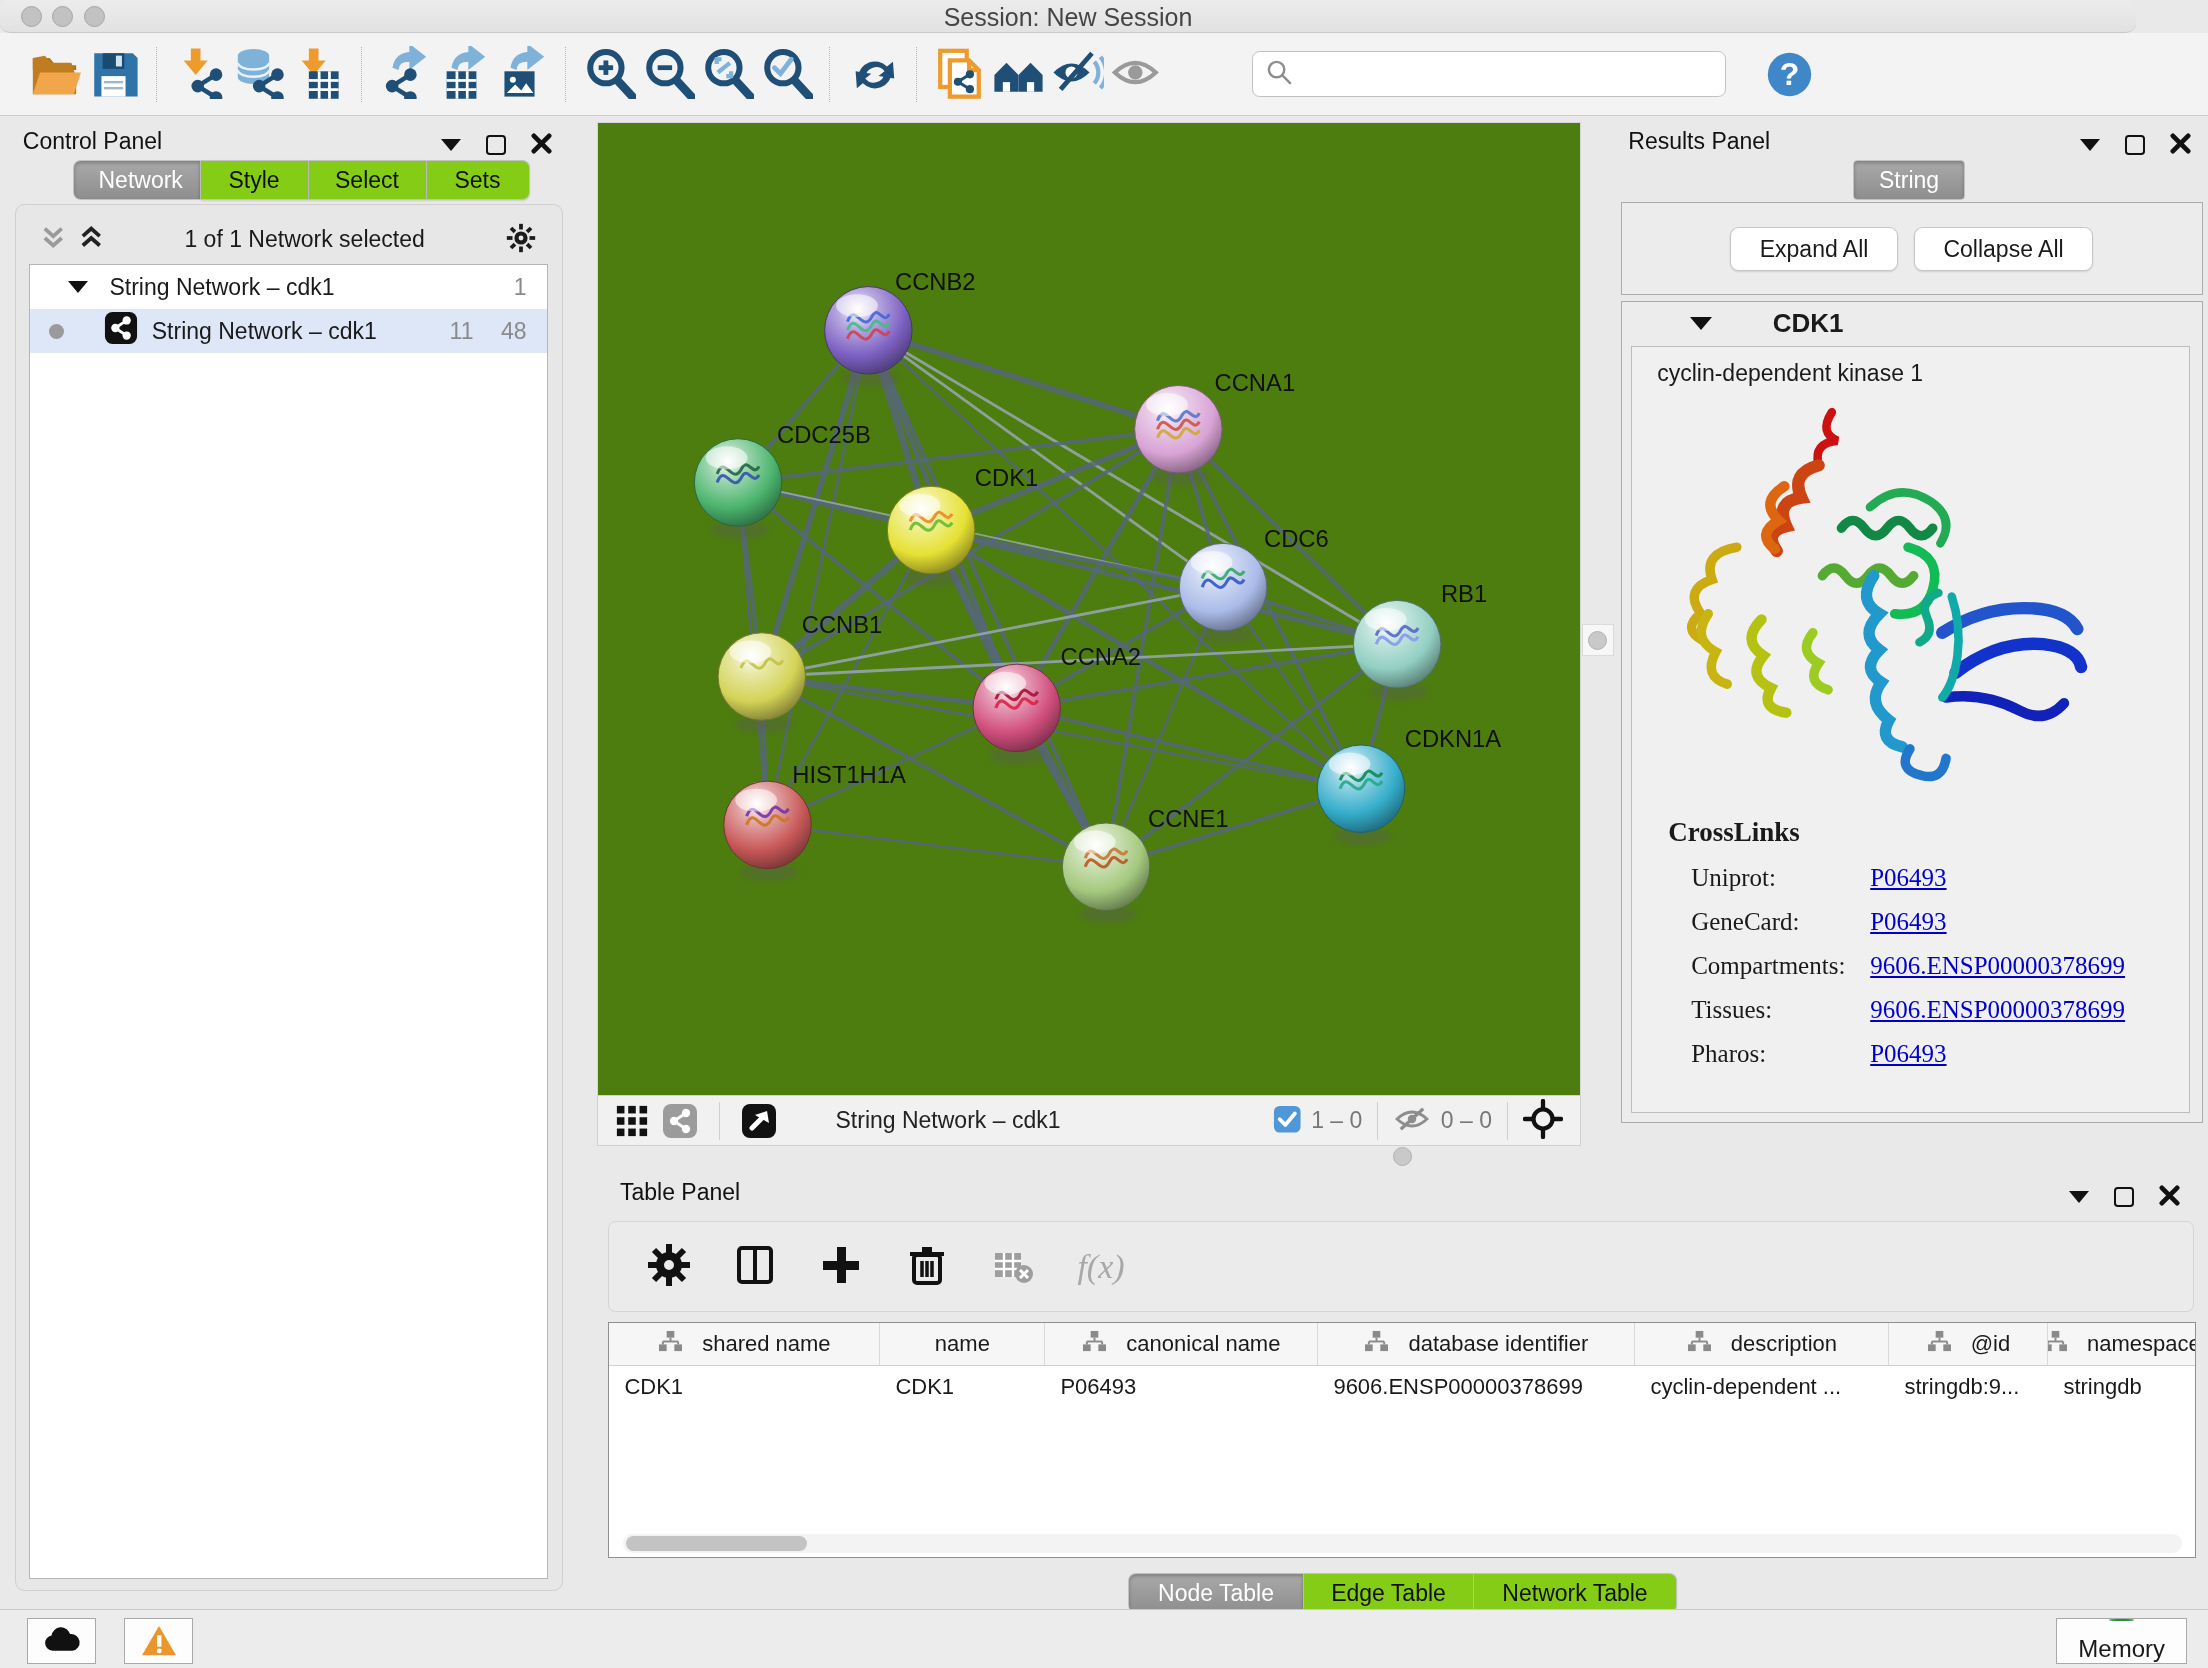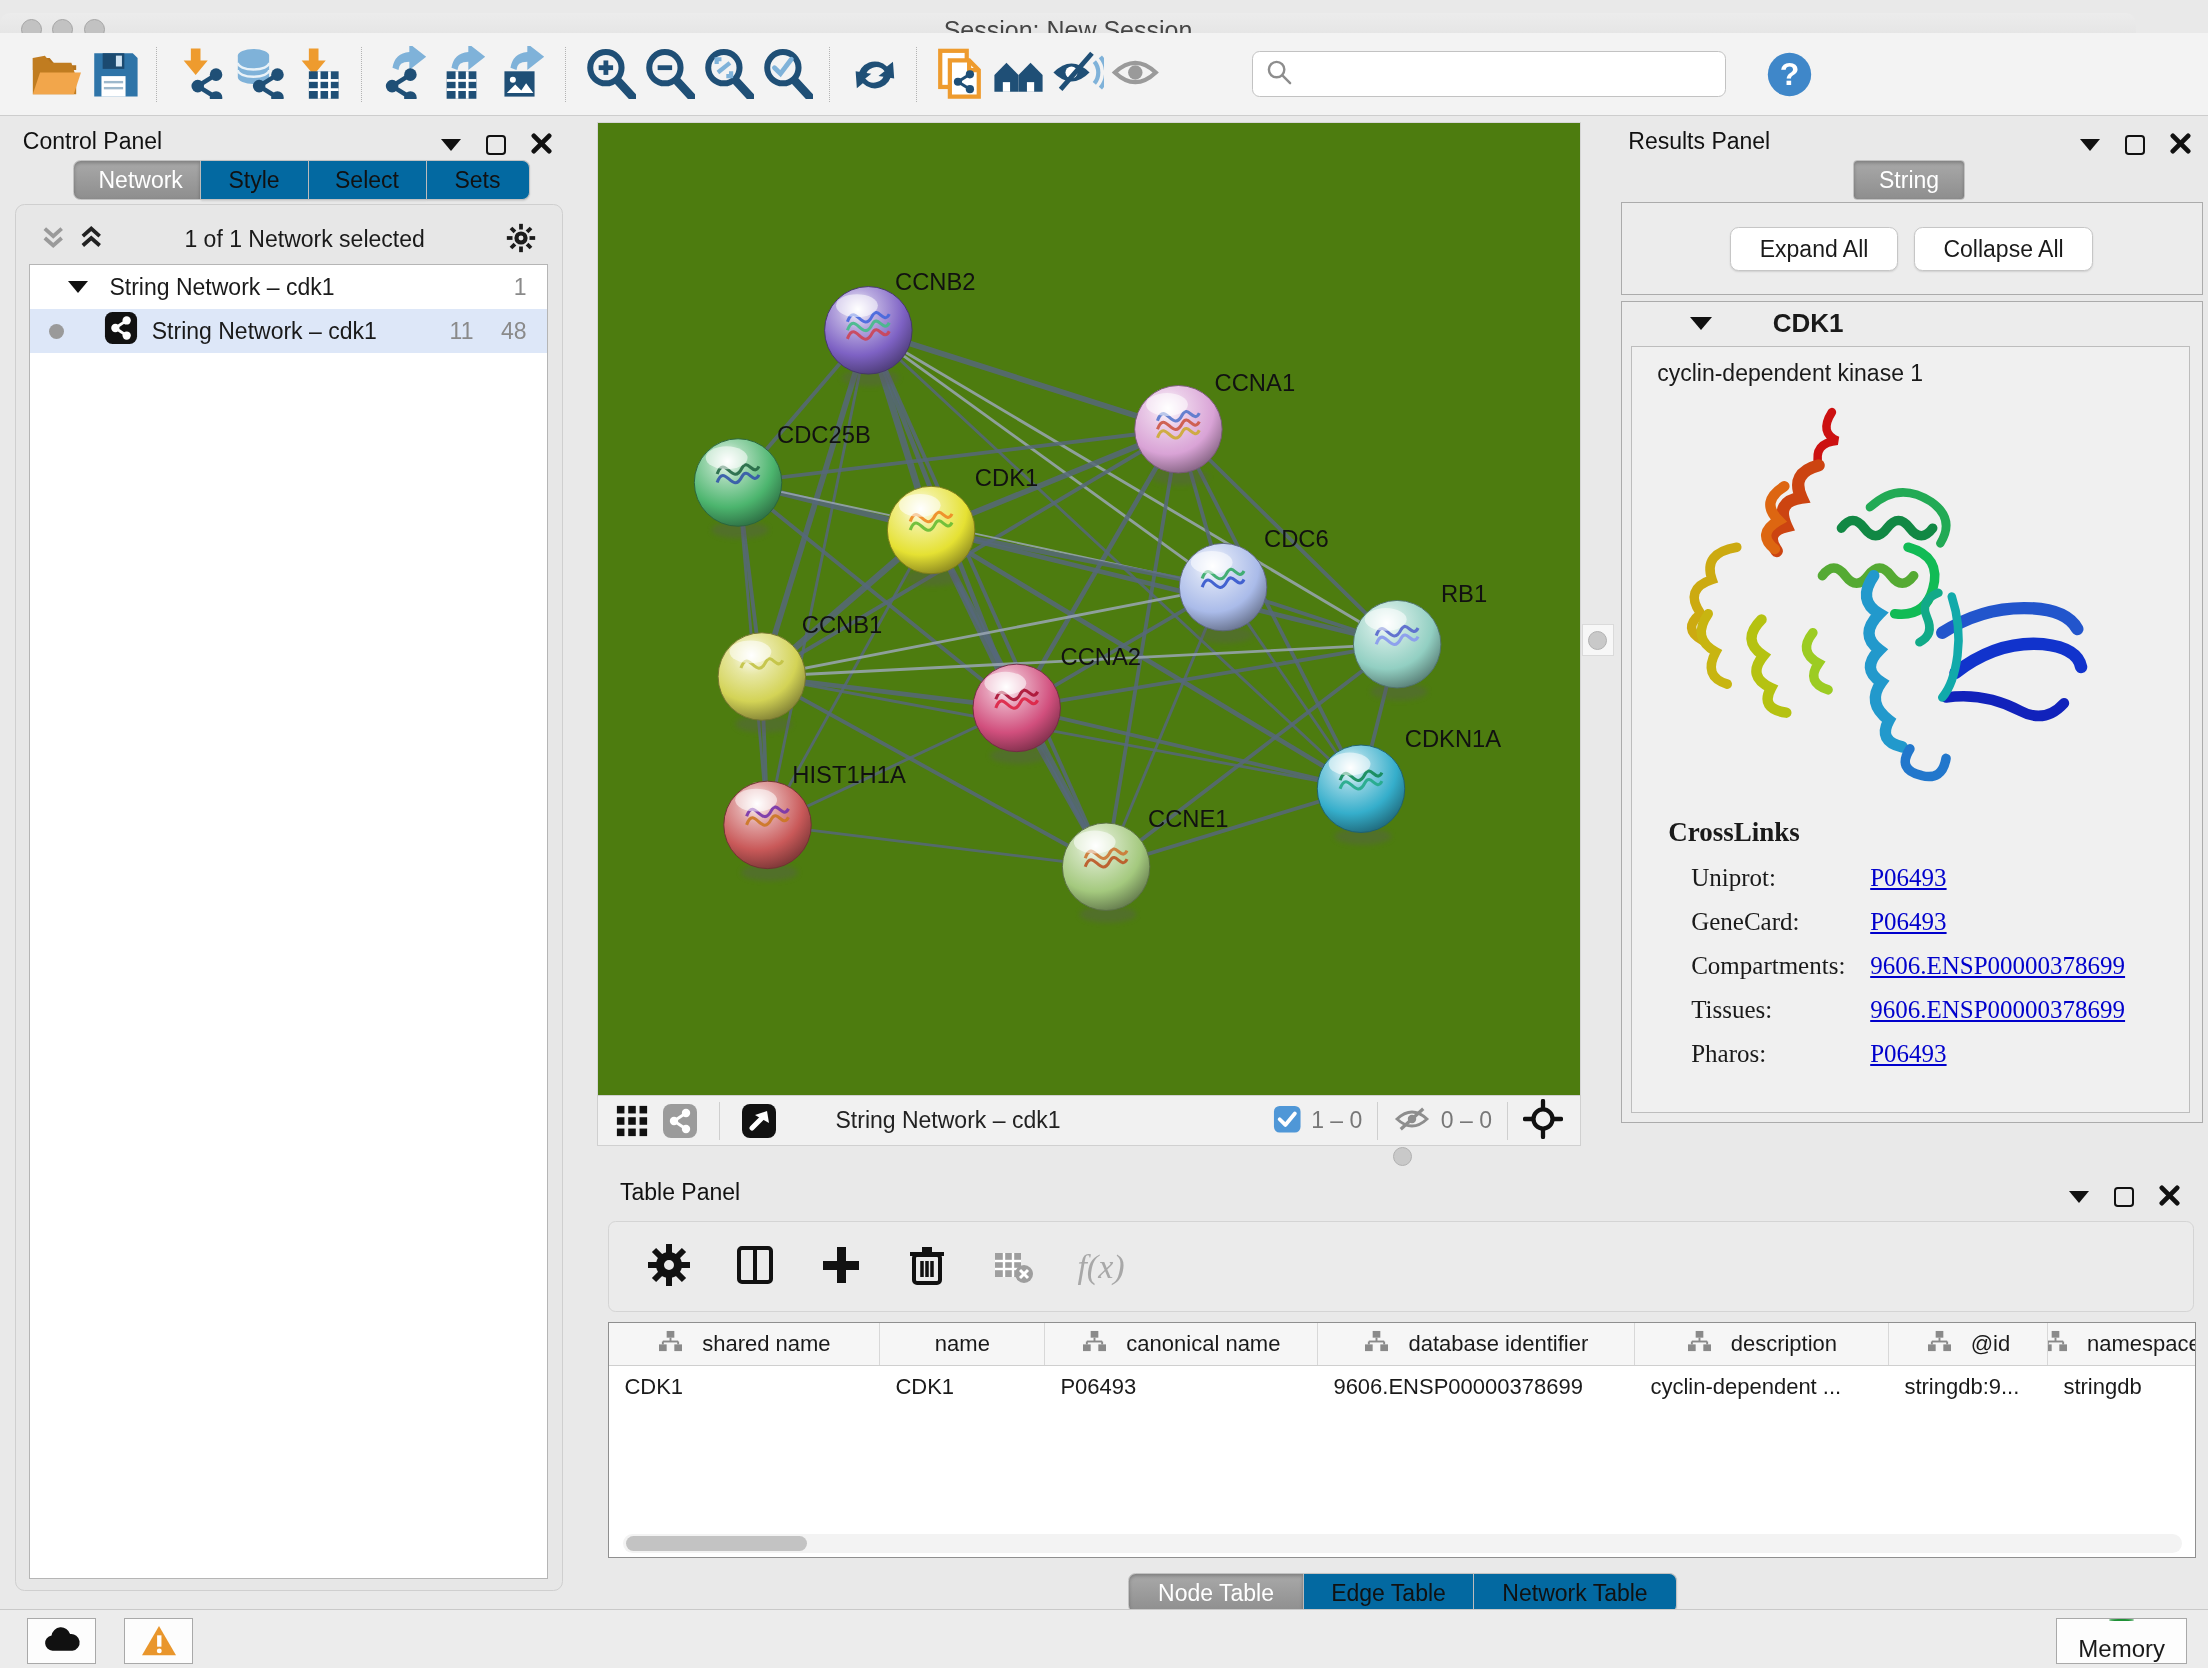--- a/index.html
+++ b/index.html
@@ -1,21 +1,21 @@
 <!DOCTYPE html>
 <html style="font-size:15px"><head>
 <meta charset="utf-8">
 <style>
   html,body{margin:0;padding:0;background:#d8d8d8;}
   #app{position:relative;width:2208px;height:1668px;background:#e9e9e9;
        font-family:"Liberation Sans","DejaVu Sans",sans-serif;color:#1a1a1a;overflow:hidden;}
   .abs{position:absolute;}
 
   
-  #titlebar{left:0;top:13px;width:2136px;height:32px;background:linear-gradient(#ececec,#e2e2e2);
+  #titlebar{left:0;top:0;width:2136px;height:32px;background:linear-gradient(#ececec,#e2e2e2);
             border-bottom:1px solid #c9c9c9;border-radius:10px;}
   .tlight{position:absolute;top:5.7px;width:19px;height:19px;border-radius:50%;
           background:#c2c2c2;border:1px solid #a5a5a5;}
   #win-title{position:absolute;left:0;right:0;top:2.9px;text-align:center;font-size:25px;color:#454545;}
 
   
   #toolbar{left:0;top:33px;width:2208px;height:83px;background:#f3f3f3;border-bottom:1px solid #cdcdcd;
            display:flex;align-items:center;padding-left:25px;box-sizing:border-box;}
   .tbtn{width:59px;height:59px;display:flex;align-items:center;justify-content:center;flex:0 0 auto;}
   .tsep{width:0;height:55px;border-left:1.9px dotted #b3b3b3;margin:0 13.3px;flex:0 0 auto;}
@@ -26,21 +26,21 @@
 
   
   .panel-title{font-size:23px;color:#111;}
   .phicons{position:absolute;display:flex;align-items:center;gap:25px;}
   .tri-down{width:0;height:0;border-left:10.5px solid transparent;border-right:10.5px solid transparent;
             border-top:12.4px solid #111;}
   .float-sq{width:16px;height:16px;border:2.9px solid #111;border-radius:3.8px;}
 
   
   .seg{display:flex;}
-  .seg .tab{height:38px;line-height:38px;padding:0 25px;background:#0369a1;border:1px solid #c2c2c2;
+  .seg .tab{height:38px;line-height:38px;padding:0 25px;background:#84cc16;border:1px solid #c2c2c2;
             border-left:none;font-size:23px;color:#111;text-align:center;box-shadow:0 1px 1.9px rgba(0,0,0,.12);}
   .seg .tab:first-child{border-left:1px solid #c2c2c2;border-radius:7.6px 0 0 7.6px;}
   .seg .tab:last-child{border-radius:0 7.6px 7.6px 0;}
   .seg .tab.sel{background:linear-gradient(#a9a9a9,#8e8e8e);color:#fff;
                 box-shadow:inset 0 1.9px 3.8px rgba(0,0,0,.25);}
   .seg .tab.single{border-radius:4px;border-left:1px solid #c2c2c2;}
 
   
   #control-panel{left:9.5px;top:122px;width:559px;height:1472px;}
   #cp-body{position:absolute;left:5.7px;top:82px;width:546px;height:1385px;background:#e7e7e7;

